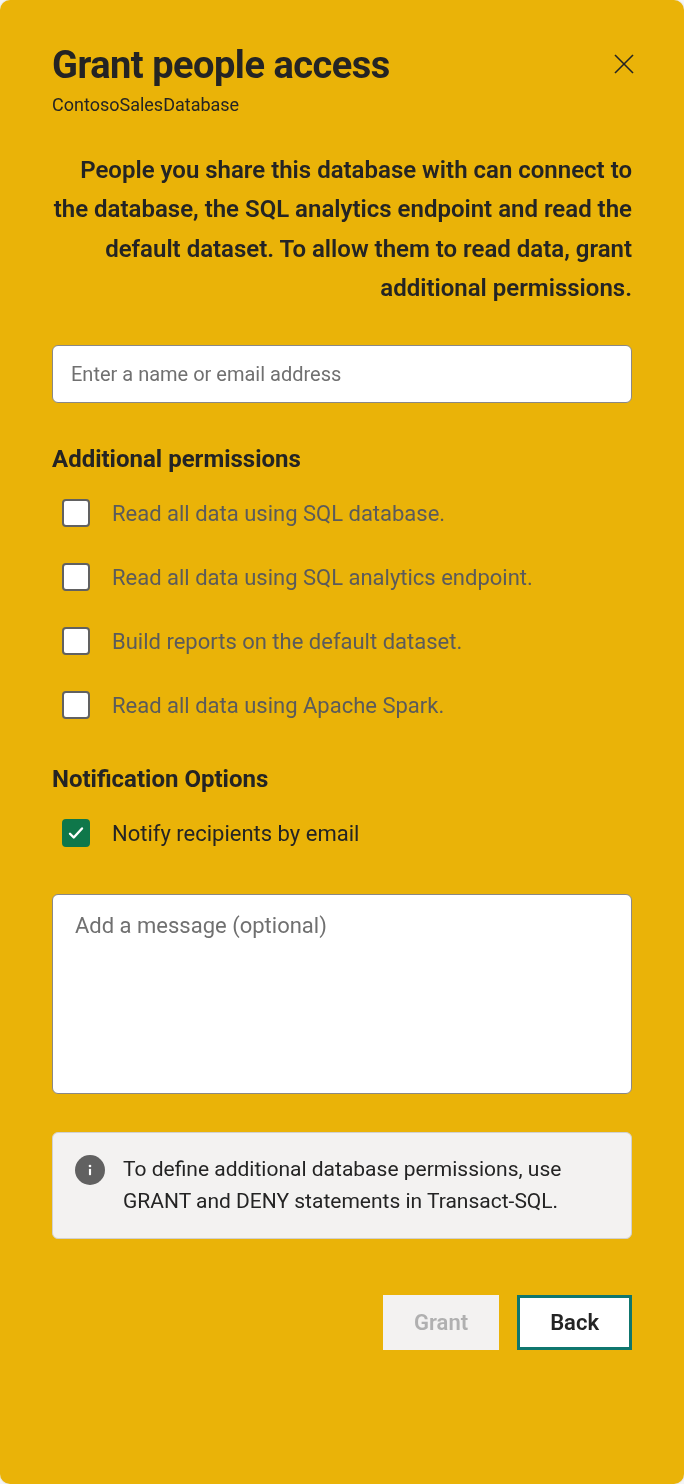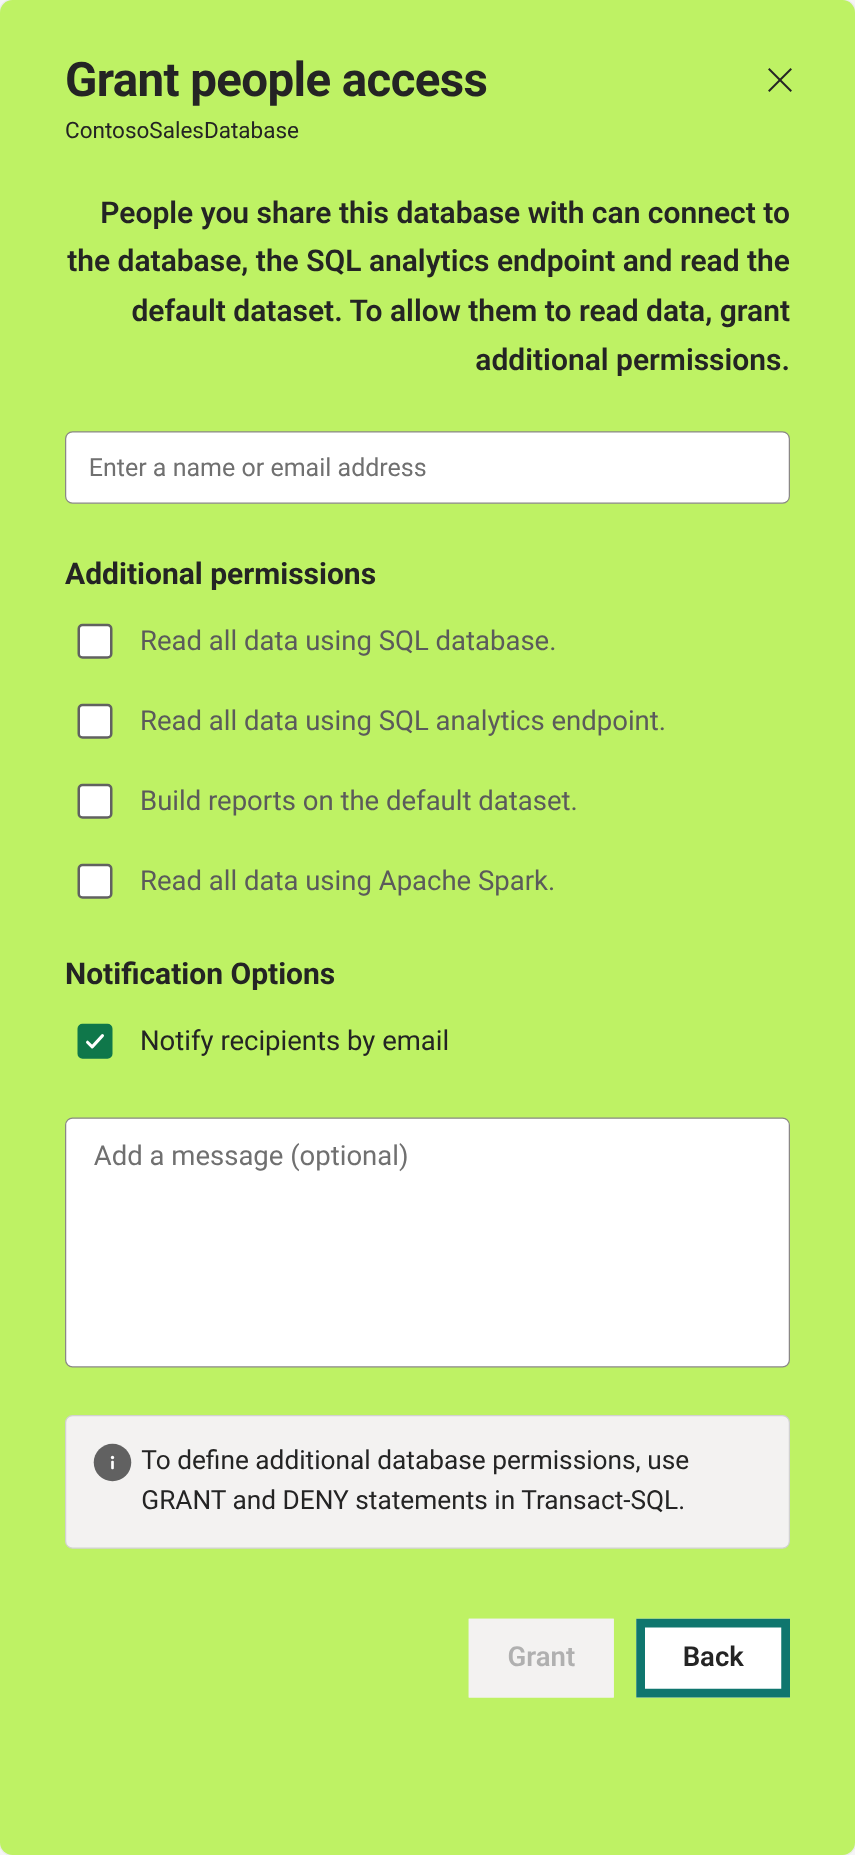--- a/index.html
+++ b/index.html
@@ -6,21 +6,21 @@
   html, body {
     margin: 0;
     padding: 0;
     font-family: "Segoe UI", -apple-system, BlinkMacSystemFont, Roboto, "Helvetica Neue", sans-serif;
     background: #f5f5f5;
     color: #242424;
   }
   .dialog {
     width: 684px;
     min-height: 1484px;
-    background: #bef264;
+    background: #eab308;
     border-radius: 10px;
     padding: 36px 52px 40px 52px;
     position: relative;
     margin: 0;
     box-shadow: 0 0 0 1px rgba(0,0,0,0.04);
   }
   .close-btn {
     position: absolute;
     top: 48px;
     right: 44px;
@@ -116,21 +116,21 @@
     outline: none;
     font-family: inherit;
     resize: none;
     margin-top: 12px;
   }
   .message-area::placeholder {
     color: #707070;
   }
   .info-box {
     display: flex;
-    gap: 8px;
+    gap: 18px;
     align-items: flex-start;
     background: #f3f2f1;
     border: 1px solid #d1d1d1;
     border-radius: 6px;
     padding: 20px 22px;
     margin-top: 34px;
   }
   .info-icon-wrap {
     width: 30px;
     height: 30px;
@@ -163,21 +163,21 @@
   }
   .btn-primary {
     background: #f3f2f1;
     color: #b0b0b0;
     border: 1px solid #f3f2f1;
     cursor: default;
   }
   .btn-secondary {
     background: #ffffff;
     color: #242424;
-    border: 7px solid #0f766e;
+    border: 3px solid #0f766e;
   }
 </style>
 </head>
 <body>
 
 <div class="dialog">
 
   <button class="close-btn" aria-label="Close">
     <svg width="24" height="24" viewBox="0 0 24 24" fill="none" stroke="currentColor" stroke-width="1.6">
       <line x1="3" y1="3" x2="21" y2="21"></line>

